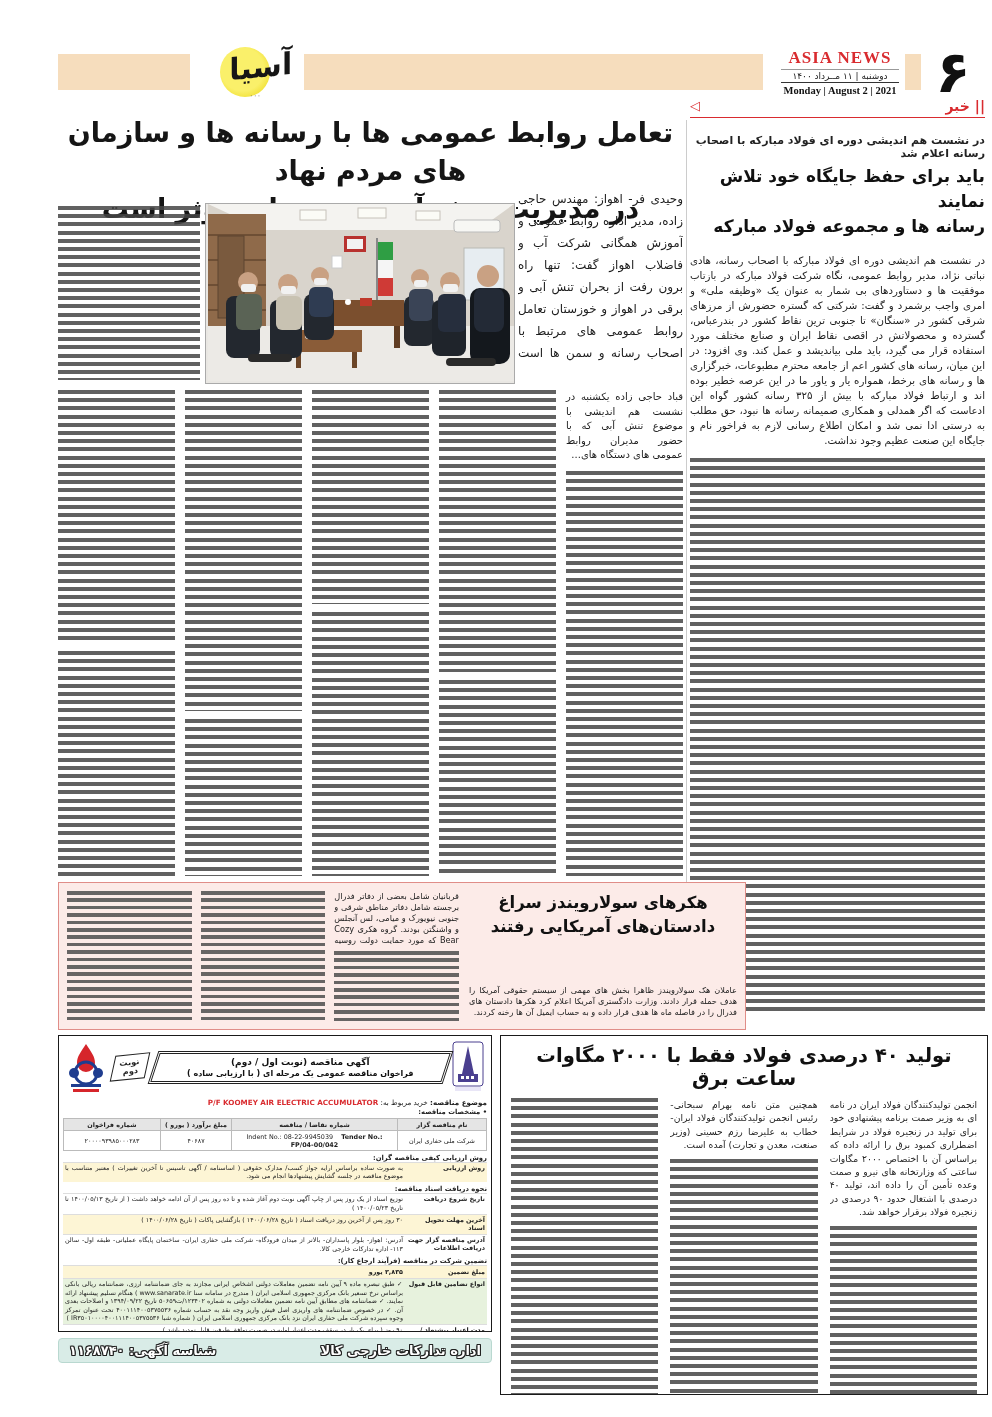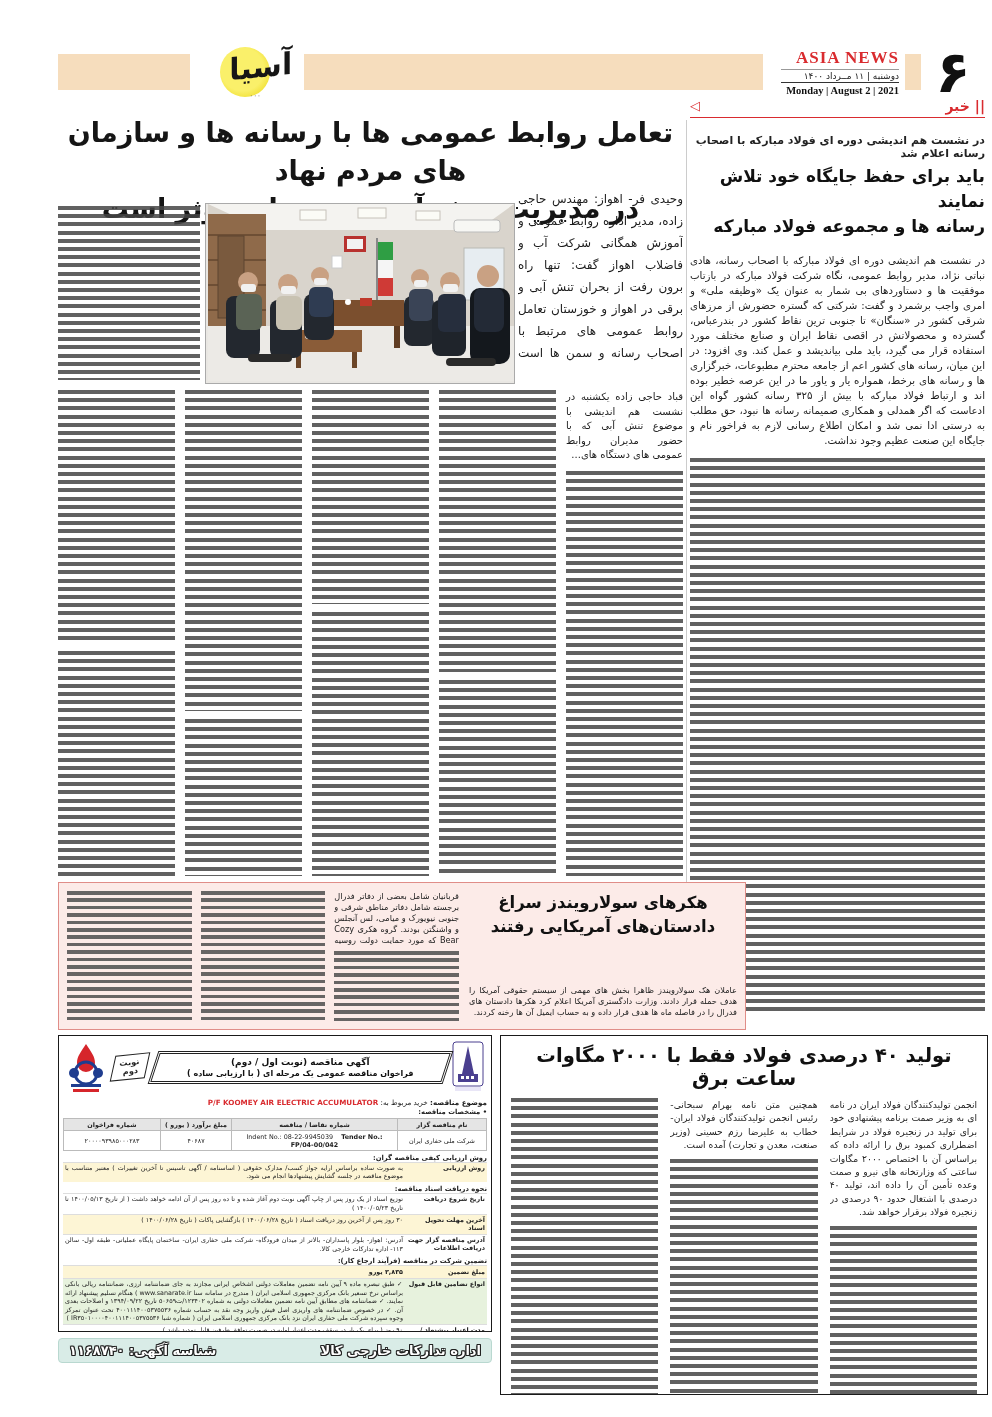--- a/index.html
+++ b/index.html
@@ -5,21 +5,21 @@
   html,body{margin:0;padding:0;background:#ffffff;}
   body{width:992px;height:1417px;position:relative;overflow:hidden;
        font-family:"DejaVu Sans",sans-serif;direction:rtl;}
   .page{position:absolute;inset:0;}
 
   
   .hdr{position:absolute;top:40px;left:58px;width:927px;height:64px;display:flex;align-items:center;}
   .pagenum{width:64px;font-size:58px;font-weight:bold;color:#111;text-align:center;line-height:62px;}
   .peach{background:#f6ddbd;height:36px;}
   .peach-mini{width:16px;margin-left:6px;}
-  .brand{width:118px;text-align:right;margin-left:18px;}
+  .brand{width:118px;text-align:center;margin-left:18px;}
   .brand .en{font-family:"Liberation Serif",serif;color:#d92b2f;font-size:17px;font-weight:bold;letter-spacing:1px;white-space:nowrap;}
   .brand .fa{font-size:9px;color:#222;border-top:1px solid #999;border-bottom:1px solid #333;padding:1px 0;margin-top:1px;}
   .brand .en2{font-family:"Liberation Serif",serif;font-size:10.5px;font-weight:bold;color:#111;margin-top:2px;white-space:nowrap;}
   .peach-long{flex:1;margin-left:6px;}
   .logo{width:104px;height:62px;position:relative;margin-left:4px;}
   .logo .sun{position:absolute;right:28px;top:6px;width:50px;height:50px;border-radius:50%;
              background:radial-gradient(circle at 45% 45%,#faf06a 0 55%,#f2e23c 75%,rgba(242,226,60,0) 100%);}
   .logo .cal{position:absolute;right:6px;top:8px;font-size:30px;font-weight:bold;color:#161616;transform:rotate(-6deg) skewX(-6deg);}
   .logo .dots{position:absolute;right:36px;bottom:4px;font-size:6px;color:#333;letter-spacing:2px;}
   .peach-short{width:132px;}

